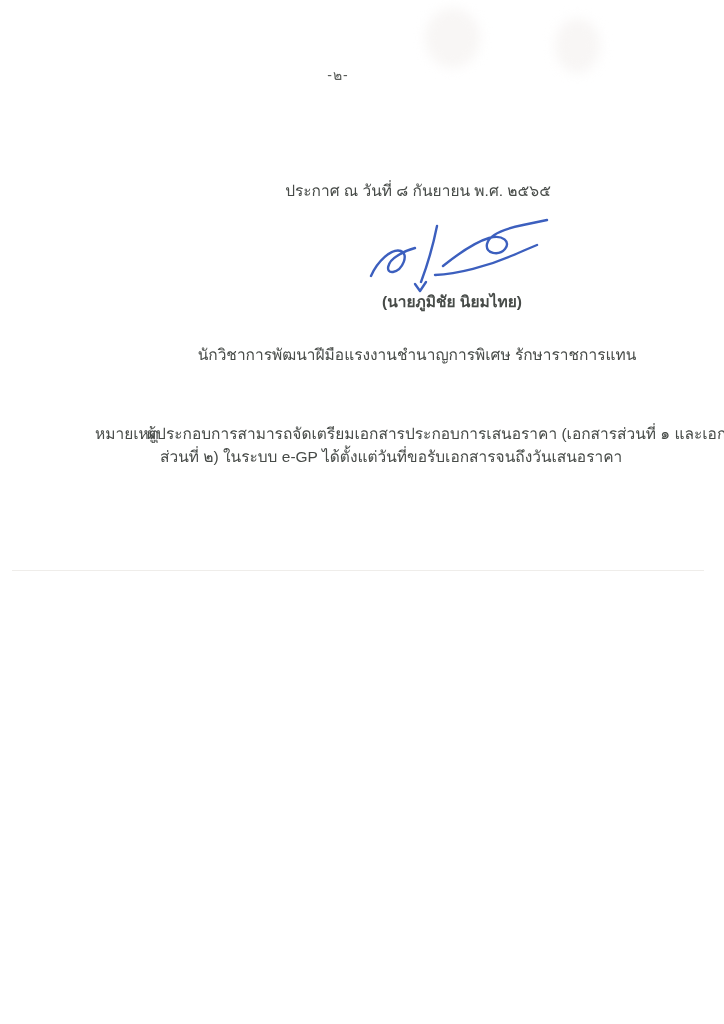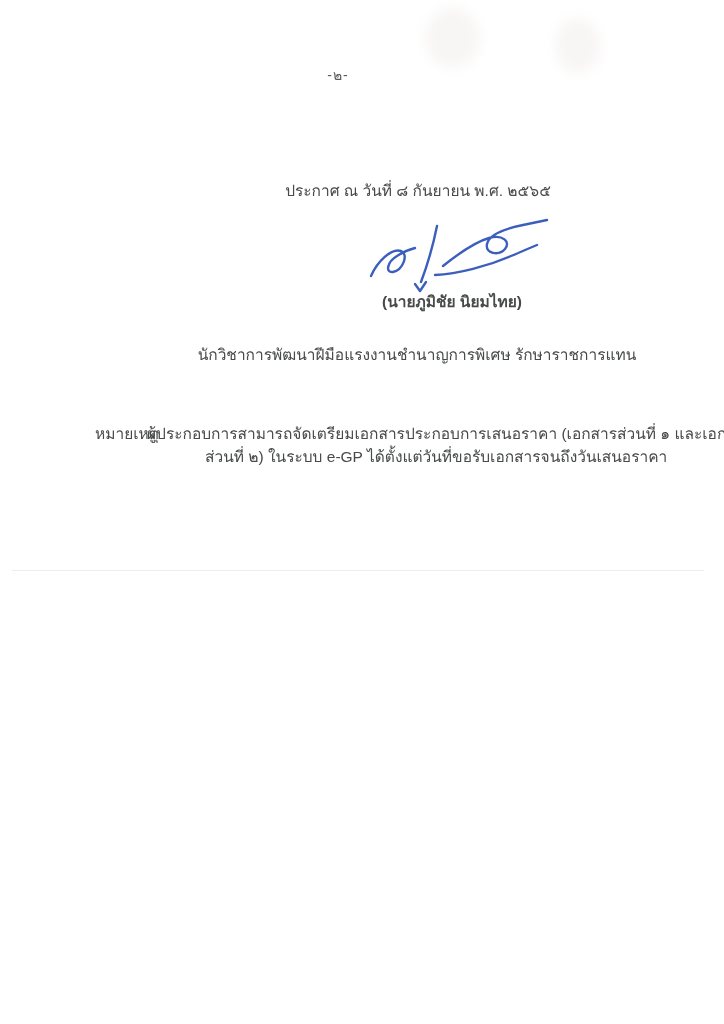--- a/index.html
+++ b/index.html
@@ -59,15 +59,15 @@
       <path d="M 80 52 C 95 40 112 28 126 24 C 140 20 148 28 142 35 C 136 42 122 40 124 30 C 126 20 145 14 160 11 L 184 6"></path>
       <path d="M 72 61 C 95 60 125 52 148 42 C 158 38 166 34 174 31"></path>
     </g>
   </svg>
 
   <div class="abs centered" style="left:452px; top:292px;font-weight:bold;">(นายภูมิชัย นิยมไทย)</div>
   <div class="abs centered" style="left:417px; top:324px;margin-top:21px;">นักวิชาการพัฒนาฝีมือแรงงานชำนาญการพิเศษ  รักษาราชการแทน</div>
 
   <div class="abs" style="left:95px; top:424px;">หมายเหตุ</div>
   <div class="abs" style="left:147px; top:424px;">ผู้ประกอบการสามารถจัดเตรียมเอกสารประกอบการเสนอราคา (เอกสารส่วนที่ ๑ และเอกสาร</div>
-  <div class="abs" style="left:160px; top:447px;margin-left:45px;">ส่วนที่ ๒) ในระบบ e-GP ได้ตั้งแต่วันที่ขอรับเอกสารจนถึงวันเสนอราคา</div>
+  <div class="abs" style="left:160px; top:447px;">ส่วนที่ ๒) ในระบบ e-GP ได้ตั้งแต่วันที่ขอรับเอกสารจนถึงวันเสนอราคา</div>
 
 </div>
 
 </body></html>

